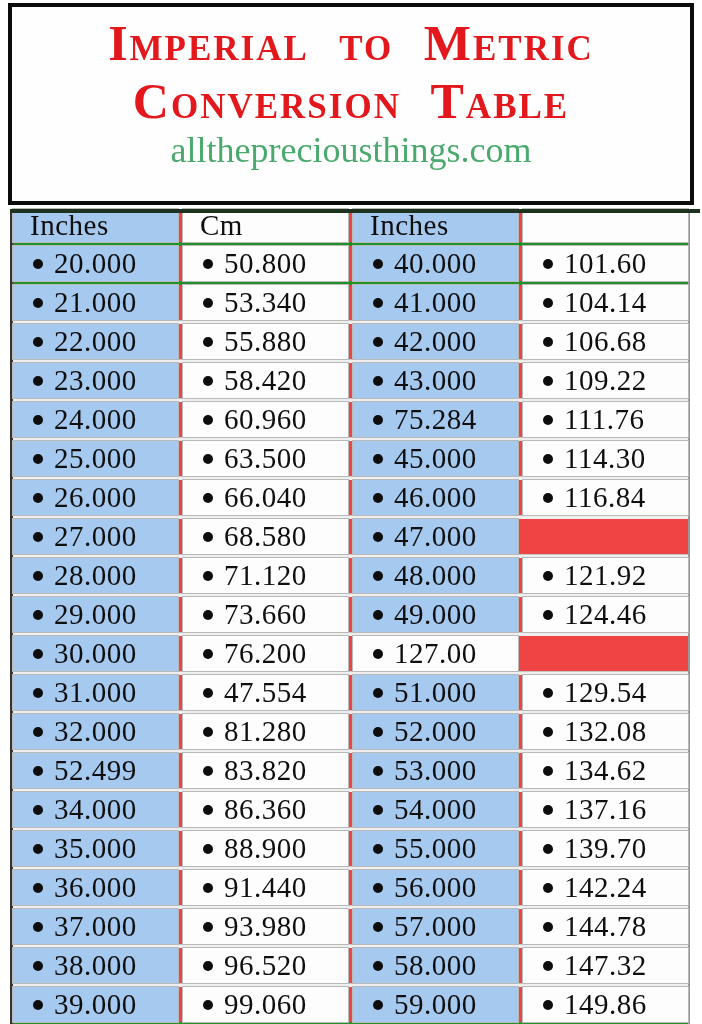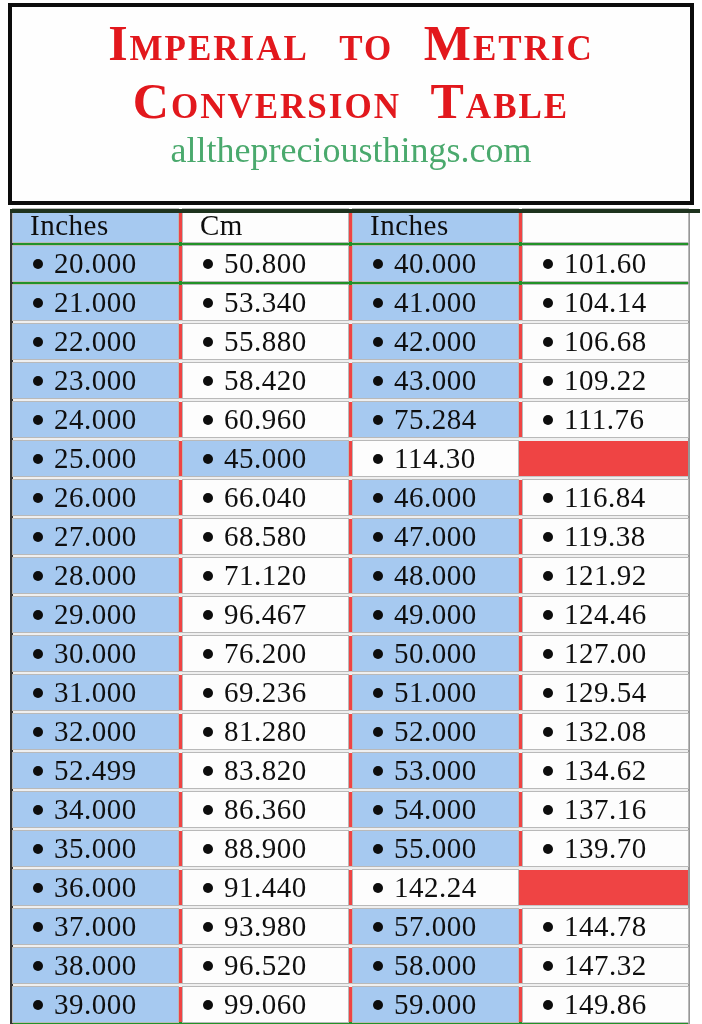--- a/index.html
+++ b/index.html
@@ -212,20 +212,24 @@
             <span class="dot"></span>
             <span class="val">111.76</span>
           </div>
         </div>
         <div class="sep light"></div>
         <div class="trow">
           <div class="cell blue">
             <span class="dot"></span>
             <span class="val">25.000</span>
           </div>
+          <div class="cell">
+            <span class="dot"></span>
+            <span class="val">63.500</span>
+          </div>
           <div class="cell blue">
             <span class="dot"></span>
             <span class="val">45.000</span>
           </div>
           <div class="cell">
             <span class="dot"></span>
             <span class="val">114.30</span>
           </div>
         </div>
         <div class="sep light"></div>
@@ -254,24 +258,20 @@
             <span class="val">27.000</span>
           </div>
           <div class="cell">
             <span class="dot"></span>
             <span class="val">68.580</span>
           </div>
           <div class="cell blue">
             <span class="dot"></span>
             <span class="val">47.000</span>
           </div>
-          <div class="cell">
-            <span class="dot"></span>
-            <span class="val">119.38</span>
-          </div>
         </div>
         <div class="sep light"></div>
         <div class="trow">
           <div class="cell blue">
             <span class="dot"></span>
             <span class="val">28.000</span>
           </div>
           <div class="cell">
             <span class="dot"></span>
             <span class="val">71.120</span>
@@ -286,59 +286,55 @@
           </div>
         </div>
         <div class="sep light"></div>
         <div class="trow">
           <div class="cell blue">
             <span class="dot"></span>
             <span class="val">29.000</span>
           </div>
           <div class="cell">
             <span class="dot"></span>
-            <span class="val">96.467</span>
+            <span class="val">73.660</span>
           </div>
           <div class="cell blue">
             <span class="dot"></span>
             <span class="val">49.000</span>
           </div>
           <div class="cell">
             <span class="dot"></span>
             <span class="val">124.46</span>
           </div>
         </div>
         <div class="sep light"></div>
         <div class="trow">
           <div class="cell blue">
             <span class="dot"></span>
             <span class="val">30.000</span>
           </div>
           <div class="cell">
             <span class="dot"></span>
             <span class="val">76.200</span>
           </div>
-          <div class="cell blue">
-            <span class="dot"></span>
-            <span class="val">50.000</span>
-          </div>
           <div class="cell">
             <span class="dot"></span>
             <span class="val">127.00</span>
           </div>
         </div>
         <div class="sep light"></div>
         <div class="trow">
           <div class="cell blue">
             <span class="dot"></span>
             <span class="val">31.000</span>
           </div>
           <div class="cell">
             <span class="dot"></span>
-            <span class="val">69.236</span>
+            <span class="val">47.554</span>
           </div>
           <div class="cell blue">
             <span class="dot"></span>
             <span class="val">51.000</span>
           </div>
           <div class="cell">
             <span class="dot"></span>
             <span class="val">129.54</span>
           </div>
         </div>
@@ -420,20 +416,24 @@
         </div>
         <div class="sep light"></div>
         <div class="trow">
           <div class="cell blue">
             <span class="dot"></span>
             <span class="val">36.000</span>
           </div>
           <div class="cell">
             <span class="dot"></span>
             <span class="val">91.440</span>
+          </div>
+          <div class="cell blue">
+            <span class="dot"></span>
+            <span class="val">56.000</span>
           </div>
           <div class="cell">
             <span class="dot"></span>
             <span class="val">142.24</span>
           </div>
         </div>
         <div class="sep light"></div>
         <div class="trow">
           <div class="cell blue">
             <span class="dot"></span>

